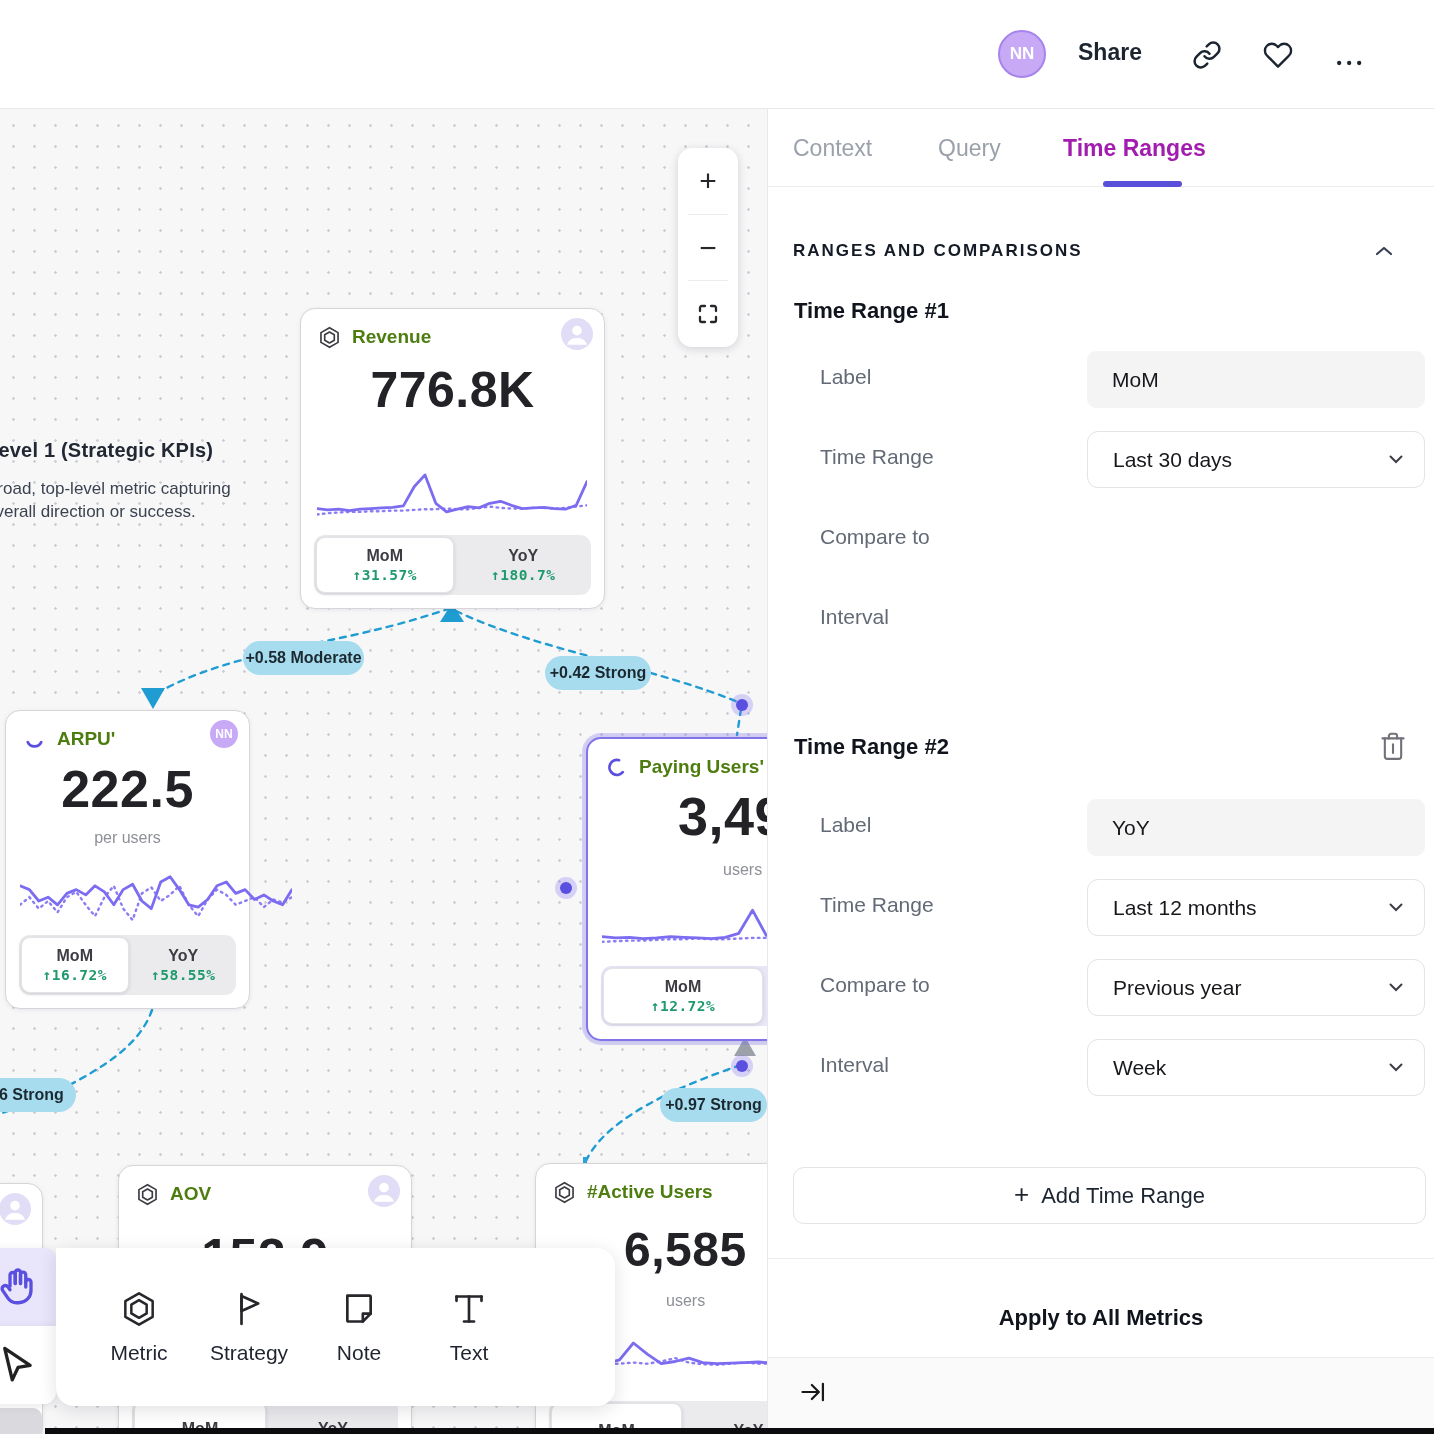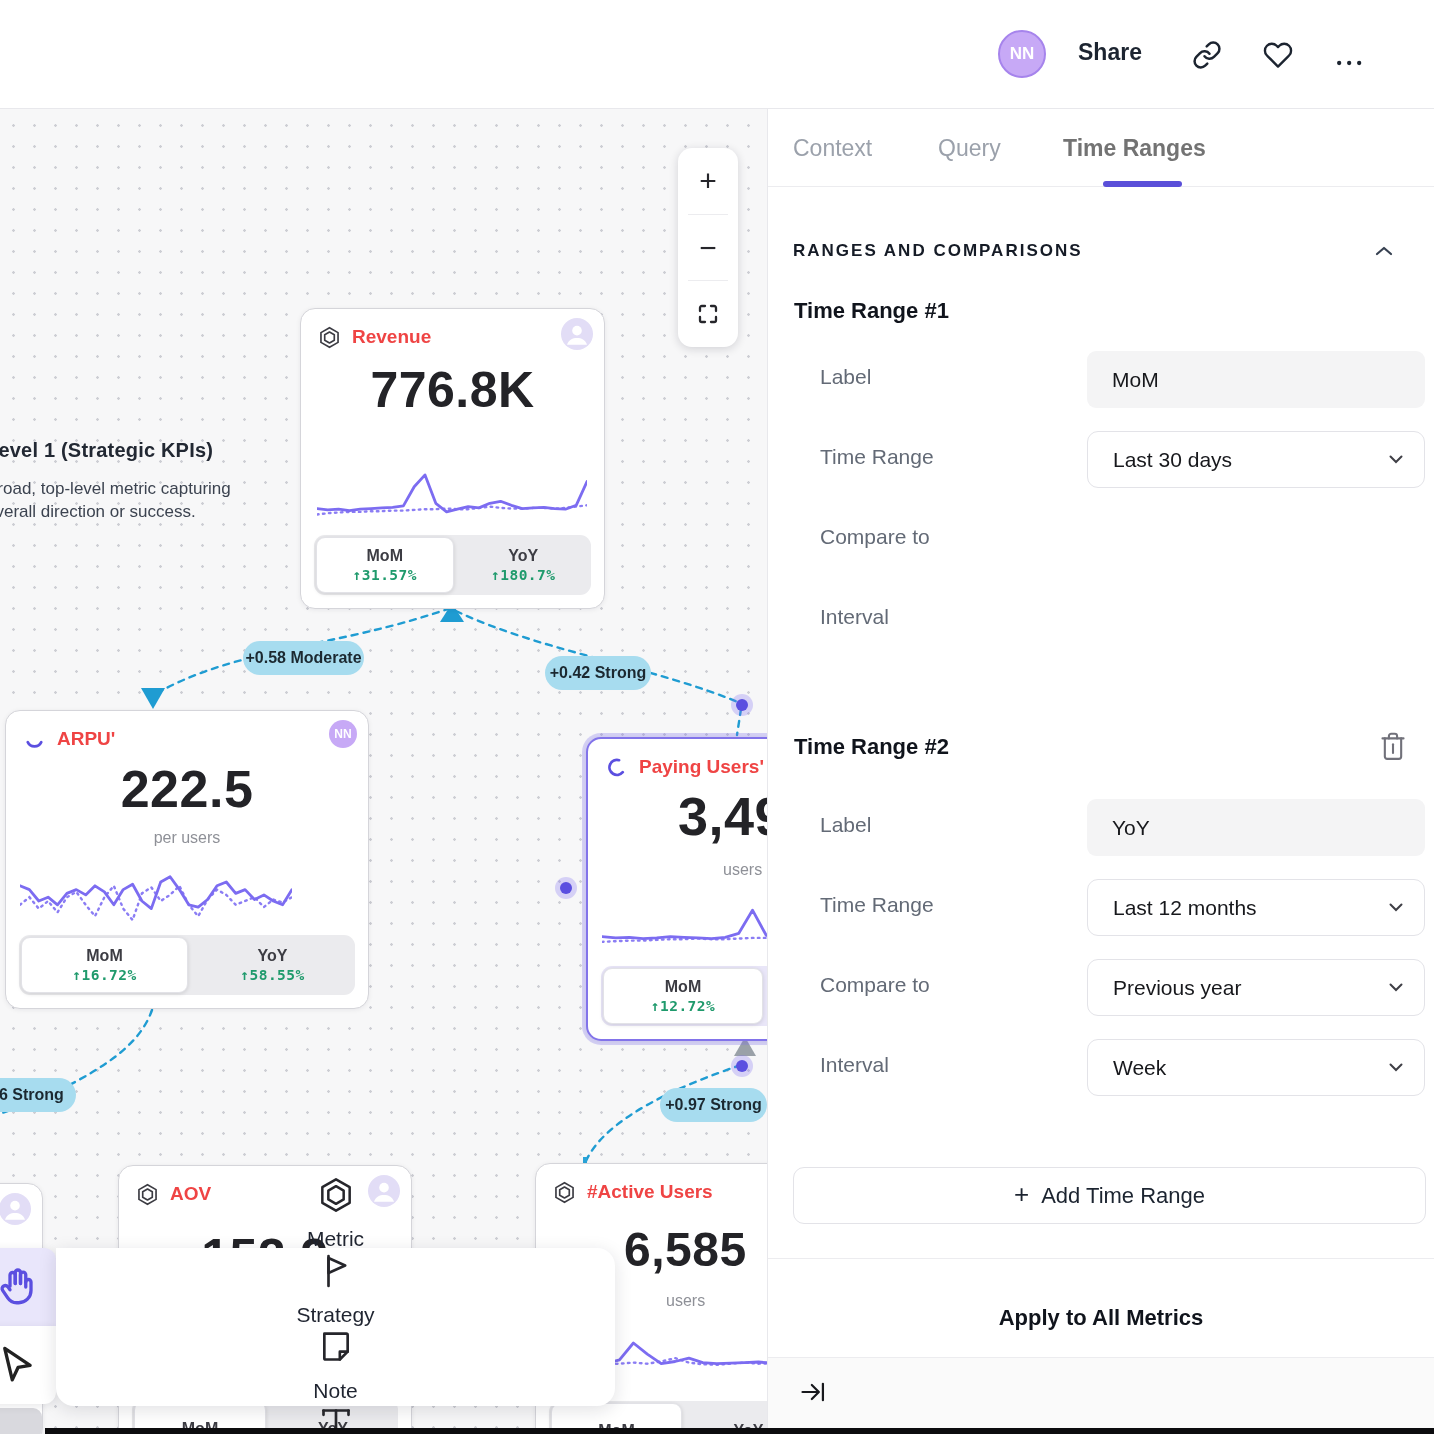--- a/index.html
+++ b/index.html
@@ -35,21 +35,21 @@
 
   .annotation { position:absolute; left:-14px; top:330px; width:270px; z-index:2; }
   .annotation h3 { font-size:20px; font-weight:700; color:#222833; letter-spacing:.2px; }
   .annotation p { margin-top:16px; font-size:17px; color:#3c4350; line-height:1.35; }
   .frag { position:absolute; z-index:2; color:#222833; }
 
   
   .card { position:absolute; background:#fff; border:1.5px solid #d5d5da; border-radius:15px;
     box-shadow:0 1px 5px rgba(20,20,40,.07); z-index:3; }
   .card-head { position:absolute; left:16px; top:13px; right:14px; height:30px; display:flex; align-items:center; gap:10px; }
-  .card-title { font-size:19px; font-weight:700; color:#ef4444; white-space:nowrap; }
+  .card-title { font-size:19px; font-weight:700; color:#4d7c0f; white-space:nowrap; }
   .card-ico { width:25px; height:25px; flex:0 0 auto; }
   .card-ico svg { width:100%; height:100%; }
   .card-avatar { position:absolute; right:11px; top:9px; width:32px; height:32px; border-radius:50%; background:#e2ddf6; overflow:hidden; }
   .card-avatar svg { width:100%; height:100%; }
   .nn-badge { position:absolute; right:11px; top:9px; width:28px; height:28px; border-radius:50%; background:#c7a9f6;
     color:#fff; font-size:12px; font-weight:700; display:flex; align-items:center; justify-content:center; }
   .big-num { position:absolute; left:0; right:0; text-align:center; font-weight:700; color:#232327; letter-spacing:.5px; }
   .unit { position:absolute; left:0; right:0; text-align:center; font-size:16px; color:#8e9097; }
   .spark { position:absolute; }
   .spark-solid { fill:none; stroke:#7c6cf1; stroke-width:2.8; stroke-linejoin:round; stroke-linecap:round; }
@@ -69,30 +69,30 @@
   .zoomctl .zbtn { flex:1; display:flex; align-items:center; justify-content:center; font-size:30px; color:#26262b; font-weight:400; }
   .zoomctl .zdiv { height:1px; background:#ececef; margin:0 10px; }
   .zoomctl svg { width:24px; height:24px; }
 
   
   .toolcell { position:absolute; left:-22px; width:78px; height:78px; background:#fff; z-index:4;
     display:flex; align-items:center; justify-content:center; box-shadow:0 2px 10px rgba(20,20,40,.10); }
   .toolcell.active { background:#e9e6fb; border-radius:12px 12px 0 0; }
   .toolcell svg { width:42px; height:42px; }
   .toolbar { position:absolute; left:56px; top:1139px; width:559px; height:158px; background:#fff; border-radius:0 18px 18px 18px;
-    box-shadow:0 4px 18px rgba(20,20,40,.13); z-index:4; display:flex; align-items:center; justify-content:center; padding:0 28px;flex-direction:column; }
+    box-shadow:0 4px 18px rgba(20,20,40,.13); z-index:4; display:flex; align-items:center; justify-content:flex-start; padding:0 28px; }
   .tool { display:flex; flex-direction:column; align-items:center; gap:12px; width:110px; }
   .tool svg { width:40px; height:40px; }
   .tool-label { font-size:21px; color:#1f2430; }
 
   
   .panel { position:absolute; left:767px; top:109px; width:667px; height:1325px; background:#fff; border-left:1px solid #e8e8ec; z-index:3; }
   .tabs { position:absolute; left:0; top:0; width:100%; height:78px; border-bottom:1px solid #ececef; }
   .tab { position:absolute; top:26px; font-size:23px; color:#9ba1ab; cursor:default; }
-  .tab.active { color:#737373; font-weight:600; }
+  .tab.active { color:#a21caf; font-weight:600; }
   .tab-underline { position:absolute; left:335px; top:72px; width:79px; height:6px; border-radius:3px; background:#5a4fd9; }
 
   .sec-row { position:absolute; left:25px; top:132px; right:25px; height:30px; }
   .sec-title { font-size:17px; font-weight:700; letter-spacing:2px; color:#151b26; }
   .sec-chevron { position:absolute; right:15px; top:2px; width:20px; height:14px; }
 
   .tr-title { position:absolute; left:26px; font-size:22px; font-weight:700; color:#10141c; }
   .row-label { position:absolute; left:52px; font-size:21px; color:#636a76; }
   .ctl { position:absolute; left:319px; width:338px; height:57px; font-size:21px; color:#17181c; display:flex; align-items:center; padding-left:25px; }
   .ctl.input { background:#f4f4f5; border-radius:9px; }
@@ -197,21 +197,21 @@
           <div class="seg-label">MoM</div>
           <div class="seg-value">↑31.57%</div>
         </div>
         <div class="seg">
           <div class="seg-label">YoY</div>
           <div class="seg-value">↑180.7%</div>
         </div>
       </div>
     </div>
 
-    <div class="card" style="left:5px;top:601px;width:364px;height:299px">
+    <div class="card" style="left:5px;top:601px;width:245px;height:299px">
       <div class="card-head">
         <span class="card-ico">
           <svg viewBox="0 0 24 24" fill="none" stroke="#5b4fe0" stroke-width="2.6" stroke-linecap="round">
             <path d="M5.5 14.5 A7.2 7.2 0 0 0 18.5 14.5"></path>
           </svg></span>
         <span class="card-title">ARPU'</span>
       </div>
       <div class="nn-badge">NN</div>
       <div class="big-num" style="top:48px;font-size:52px">222.5</div>
       <div class="unit" style="top:118px">per users</div>

